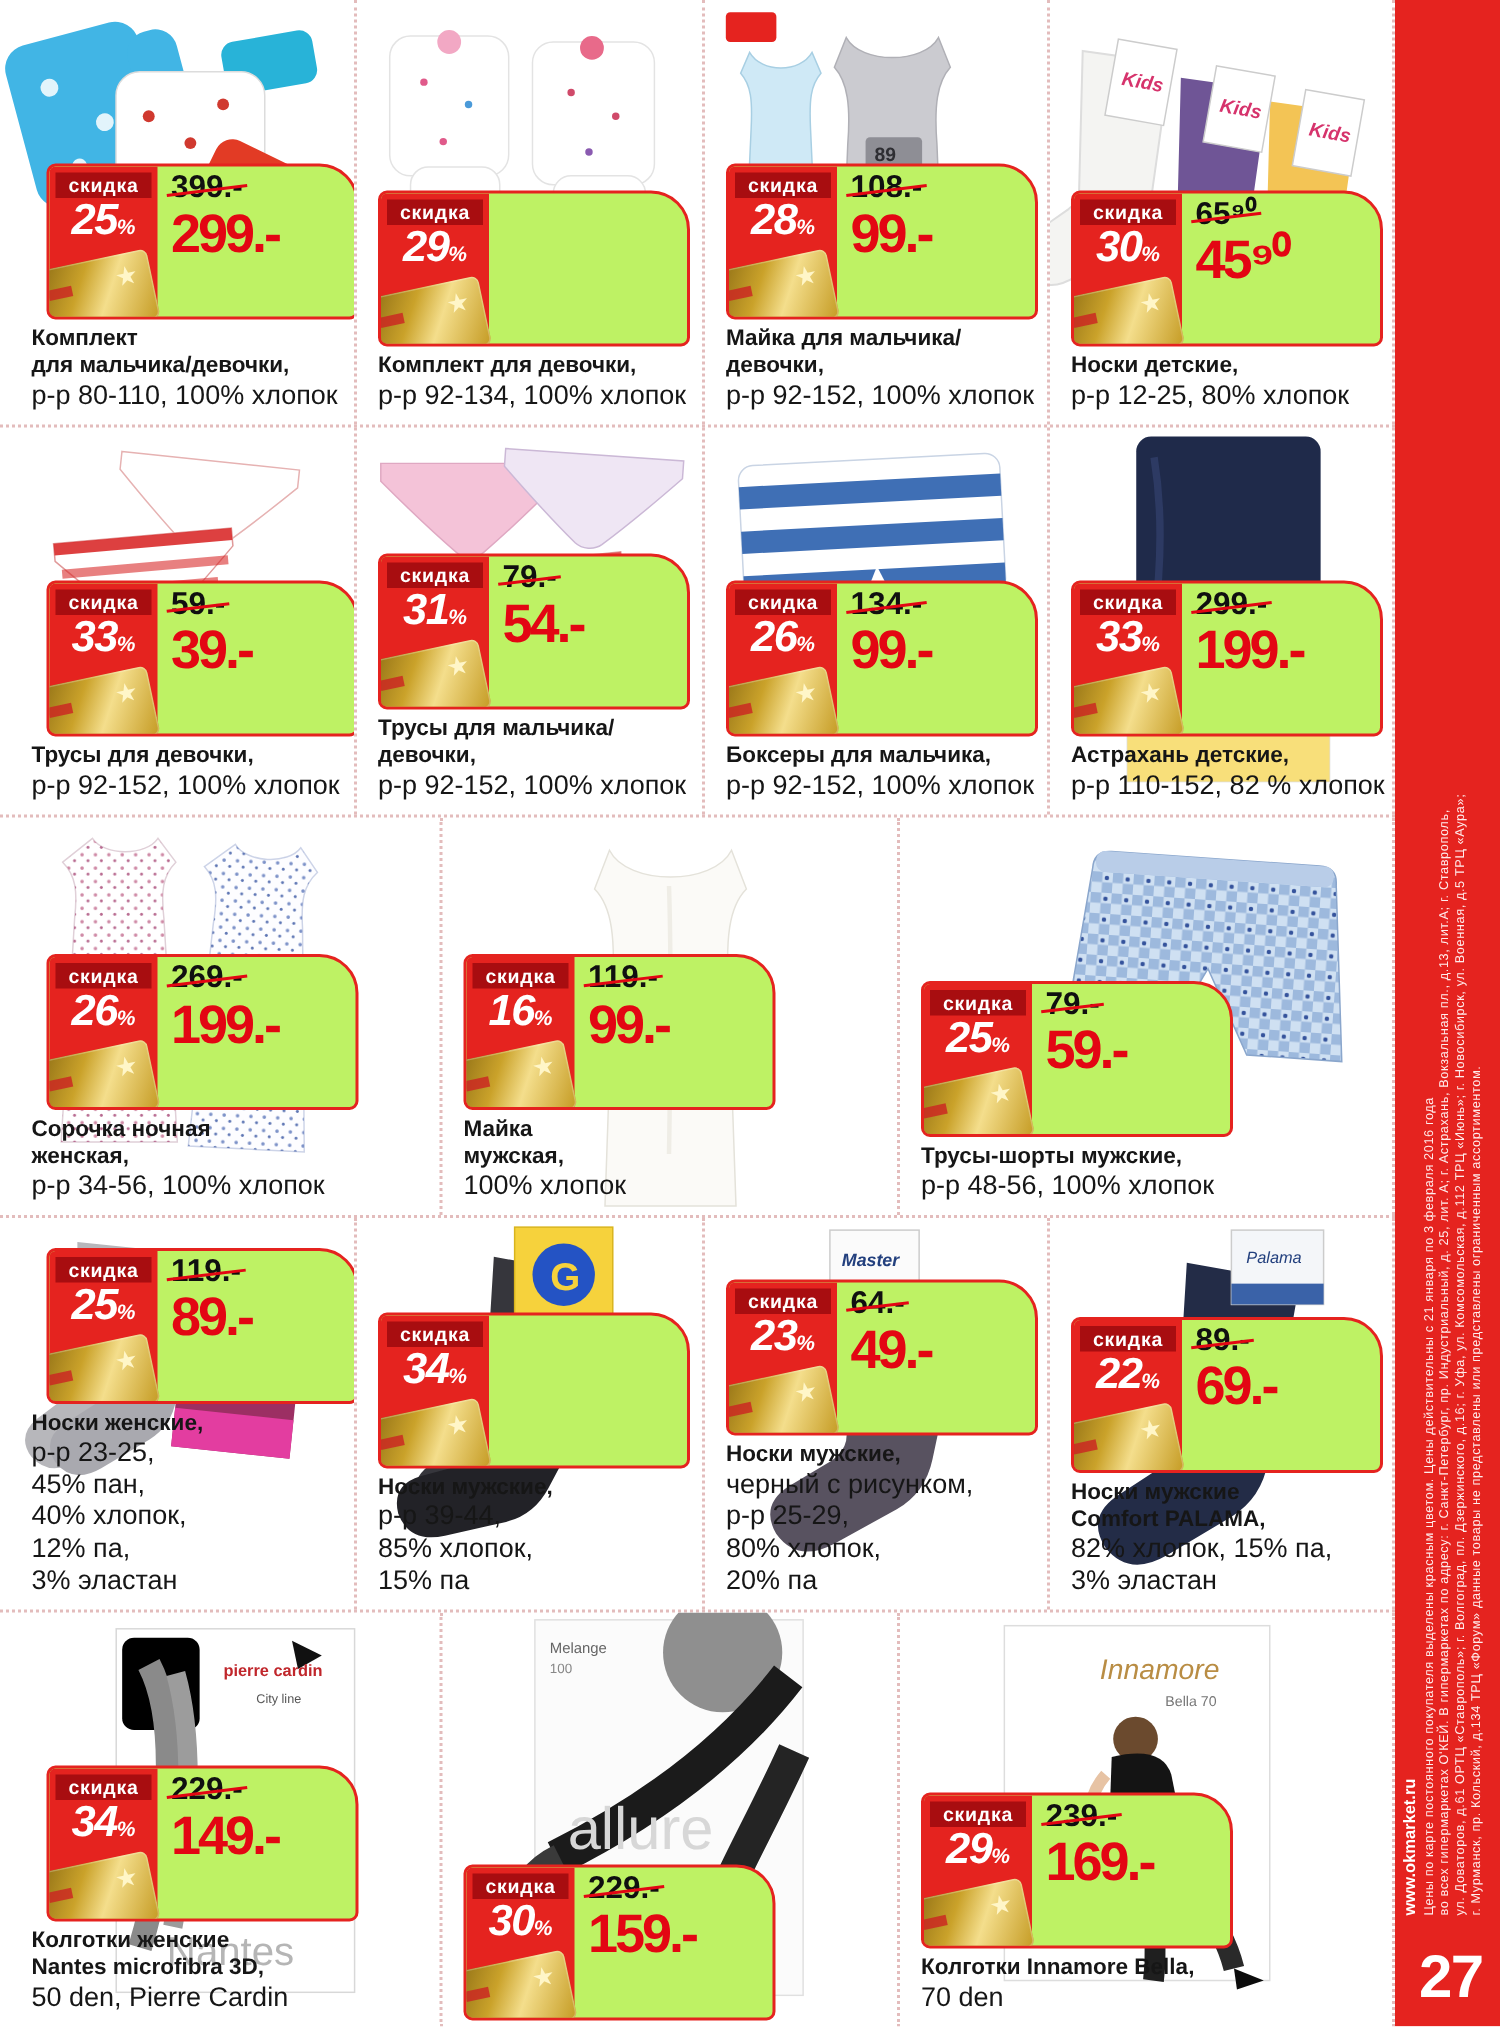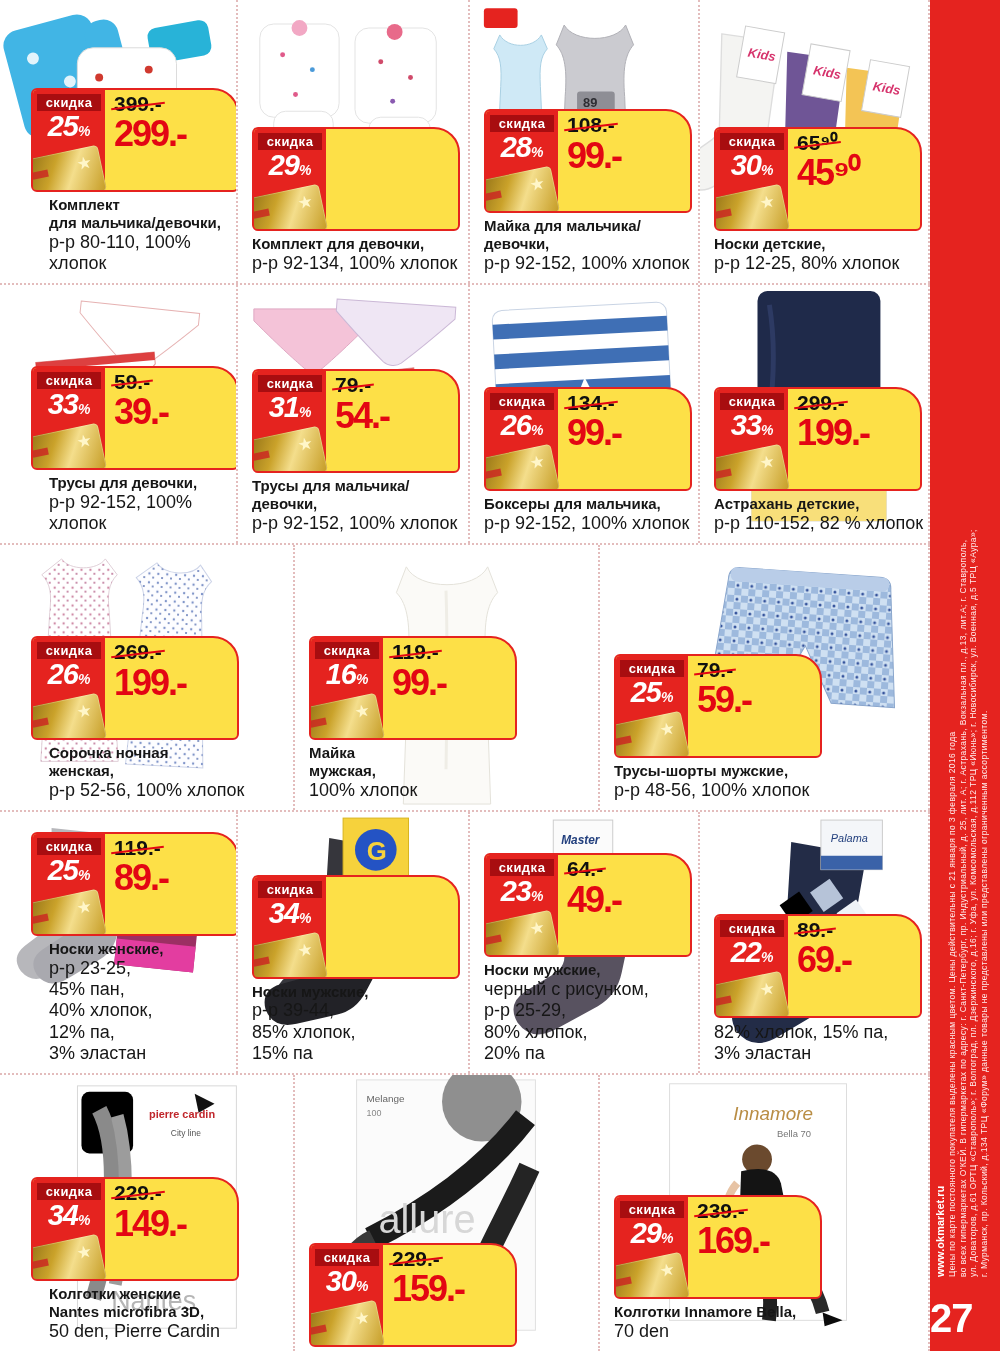--- a/index.html
+++ b/index.html
@@ -8,50 +8,50 @@
   *{box-sizing:border-box;margin:0;padding:0}
   body{font-family:"Liberation Sans",sans-serif;background:#fff;color:var(--ink)}
   .page{position:relative;width:1000px;height:1351px;background:#fff;overflow:hidden}
   .content{position:absolute;left:0;top:0;width:930px;height:1351px}
   .row{display:flex;border-bottom:2px dotted var(--bdr)}
   .row.r5{border-bottom:none}
   .card{position:relative;border-right:2px dotted var(--bdr);display:flex;flex-direction:column;justify-content:flex-end;overflow:hidden}
   .photo{position:absolute;inset:0;width:100%;height:100%}
   svg text{font-family:"Liberation Sans",sans-serif}
   
-  .offer{position:relative;z-index:2;display:flex;width:208px;height:104px;background:#fde047;
+  .offer{position:relative;z-index:2;display:flex;width:208px;height:104px;background:#bef264;
          border:2px solid var(--red);border-radius:6px 26px 6px 6px;overflow:hidden;margin-left:14px;margin-bottom:4px;flex:none}
   .c1 .offer{margin-left:31px}
   .ol{width:72px;background:var(--red);position:relative;flex:none}
   .sk{display:block;margin:4px 4px 0;background:var(--skbg);color:#fff;text-align:center;
       font-size:13px;font-weight:bold;letter-spacing:.5px;padding:1px 0}
   .pc{display:block;text-align:center;color:#fff;font-style:italic;line-height:1;margin-top:1px}
   .pc b{font-size:29px;letter-spacing:-1px}
   .pc small{font-size:14px;font-weight:bold}
   .gcard{position:absolute;left:-6px;bottom:-9px;width:76px;height:47px;border-radius:5px;
          transform:rotate(-12deg);
          background:linear-gradient(120deg,#8a6a14 0%,#caa22a 35%,#f4de8c 58%,#c49a22 100%);
          box-shadow:inset 0 0 0 1px rgba(255,255,255,.25)}
   .gcard::after{content:"★";position:absolute;right:9px;top:5px;color:#fff6c8;font-size:17px}
   .gcard::before{content:"";position:absolute;left:6px;top:14px;width:16px;height:7px;background:#c22;opacity:.8}
   .orr{flex:1;padding:2px 4px 0 9px;display:flex;flex-direction:column}
   .old{font-size:21px;font-weight:bold;color:#101010;width:max-content;position:relative;line-height:1.15}
   .old::before{content:"";position:absolute;left:-3px;right:-3px;top:52%;height:2px;background:var(--price);transform:rotate(-7deg)}
   .new{font-size:36px;font-weight:bold;color:var(--price);line-height:1.02;letter-spacing:-2px;white-space:nowrap}
   
   .cap{position:relative;z-index:2;padding:0 4px 9px 14px}
-  .c1 .cap{padding-left:49px}
+  .c1 .cap{padding-left:21px}
   .cap .t{font-weight:bold;font-size:15px;line-height:1.18;white-space:pre-line}
   .cap .d{font-size:18px;line-height:1.18;white-space:pre-line}
   
   .sidebar{position:absolute;right:0;top:0;width:70px;height:1351px;background:var(--red)}
   .vtext{position:absolute;left:3px;bottom:74px;height:850px;writing-mode:vertical-rl;transform:rotate(180deg);color:#fff}
   .vtext .site{display:block;font-size:11px;font-weight:bold;line-height:14px}
   .vtext .fp{display:block;font-size:8.5px;line-height:10.5px;letter-spacing:.4px;color:#ffecec}
-  .pageno{position:absolute;left:0;bottom:10px;color:#fff;font-size:40px;font-weight:bold;letter-spacing:-1px}
+  .pageno{position:absolute;left:16px;bottom:10px;color:#fff;font-size:40px;font-weight:bold;letter-spacing:-1px}
 </style>
 </head>
 <body>
 
 <svg width="0" height="0" style="position:absolute" aria-hidden="true">
   <defs>
     <path id="sockP" d="M0,0 h44 v70 q0,14 -10,23 l-22,19 q-13,11 -24,1 q-9,-10 1,-20 l15,-14 q4,-4 4,-9 z"></path>
     <path id="pantyP" d="M0,0 h120 v12 c-28,28 -44,42 -51,48 c-5,4 -13,4 -18,0 c-7,-6 -23,-20 -51,-48 z"></path>
     <path id="gownP" d="M0,0 c8,12 36,12 44,0 l12,16 c-9,9 -10,20 -8,38 l9,150 h-78 l9,-150 c2,-18 1,-29 -8,-38 z"></path>
     <pattern id="spkPink" width="9" height="9" patternUnits="userSpaceOnUse">
@@ -358,21 +358,21 @@
           <span class="gcard"></span>
         </div>
         <div class="orr">
           <span class="old">269.-</span>
           <span class="new">199.-</span>
         </div>
       </div>
       <div class="cap">
         <div class="t">Сорочка ночная
 женская,</div>
-        <div class="d">р-р 52-56, 100% хлопок</div>
+        <div class="d">р-р 34-56, 100% хлопок</div>
       </div>
     </div>
 
     <div class="card" style="width:305px">
       <svg class="photo" viewBox="0 0 305 267">
         <path d="M112,22 c12,24 70,24 82,0 l10,26 c-12,12 -14,34 -12,68 l5,145 h-88 l5,-145 c2,-34 0,-56 -12,-68 z" fill="#fbfaf7" stroke="#e4e2da"></path>
         <path d="M152,46 q2,60 0,180" stroke="#efede6" stroke-width="3" fill="none"></path>
       </svg>
       <div class="offer">
         <div class="ol">
@@ -541,20 +541,22 @@
           <span class="sk">скидка</span>
           <span class="pc"><b>22</b><small>%</small></span>
           <span class="gcard"></span>
         </div>
         <div class="orr">
           <span class="old">89.-</span>
           <span class="new">69.-</span>
         </div>
       </div>
       <div class="cap">
+        <div class="t">Носки мужские
+Comfort PALAMA,</div>
         <div class="d">82% хлопок, 15% па,
 3% эластан</div>
       </div>
     </div>
   </div>
 
   <div class="row r5" style="height:276px">
 
     <div class="card c1" style="width:295px">
       <svg class="photo" viewBox="0 0 295 276">

